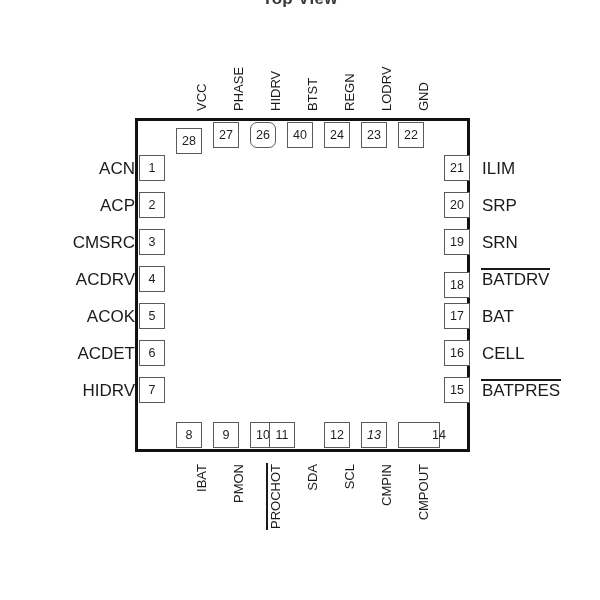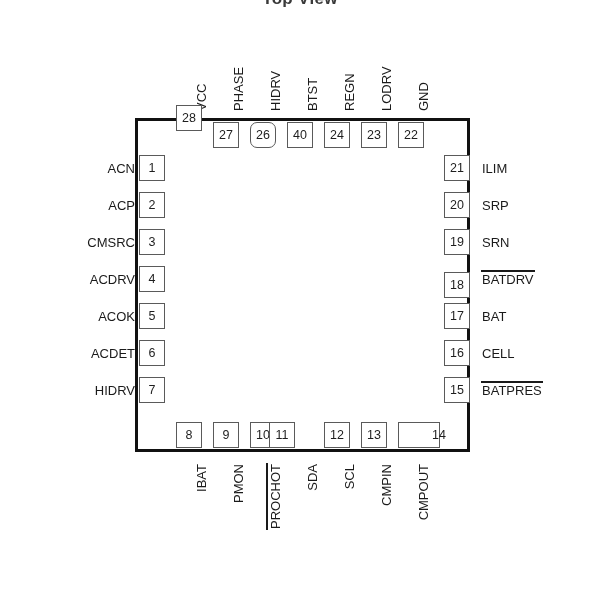--- a/index.html
+++ b/index.html
@@ -62,21 +62,21 @@
     display: flex;
     align-items: center;
     justify-content: center;
     line-height: 1;
     z-index: 3;
   }
 
   
   .side-label {
     position: absolute;
-    font-size: 13px;
+    font-size: 17px;
     color: #1a1a1a;
     white-space: nowrap;
     line-height: 1;
     height: 26px;
     display: flex;
     align-items: center;
   }
   .side-label.left  { justify-content: flex-end; }
   .side-label.right { justify-content: flex-start; }
 
@@ -106,21 +106,21 @@
 </head>
 <body>
 
 <div id="canvas">
 
   <div id="title">Top View</div>
 
   <div id="package-body"></div>
 
   <div id="pins-layer">
-      <div class="pin-pad" style="left: 176px; top: 105px;">
+      <div class="pin-pad" style="left: 176px; top: 128px;">
         <span>28</span>
       </div>
       <div class="vert-label" style="left: 195px; top: 111px;"><span>VCC</span></div>
       <div class="pin-pad" style="left: 213px; top: 122px;">
         <span>27</span>
       </div>
       <div class="vert-label" style="left: 232px; top: 111px;"><span>PHASE</span></div>
       <div class="pin-pad" style="left: 250px; top: 122px; border-radius: 7px;">
         <span>26</span>
       </div>
@@ -154,21 +154,21 @@
       </div>
       <div class="vert-label" style="left: 269px; top: 464px; transform: rotate(-90deg) translateX(-100%);"><span class="ovl">PROCHOT</span></div>
       <div class="pin-pad" style="left: 269px; top: 422px;">
         <span>11</span>
       </div>
       <div class="vert-label" style="left: 306px; top: 464px; transform: rotate(-90deg) translateX(-100%);"><span>SDA</span></div>
       <div class="pin-pad" style="left: 324px; top: 422px; text-align: right;">
         <span>12</span>
       </div>
       <div class="vert-label" style="left: 343px; top: 464px; transform: rotate(-90deg) translateX(-100%);"><span>SCL</span></div>
-      <div class="pin-pad" style="left: 361px; top: 422px;">
+      <div class="pin-pad" style="left: 361px; top: 422px; font-style: italic;">
         <span>13</span>
       </div>
       <div class="vert-label" style="left: 380px; top: 464px; transform: rotate(-90deg) translateX(-100%);"><span>CMPIN</span></div>
       <div class="pin-pad" style="left: 398px; top: 422px; padding-left: 40px;">
         <span>14</span>
       </div>
       <div class="vert-label" style="left: 417px; top: 464px; transform: rotate(-90deg) translateX(-100%);"><span>CMPOUT</span></div>
       <div class="pin-pad" style="left: 139px; top: 155px;">
         <span>1</span>
       </div>

